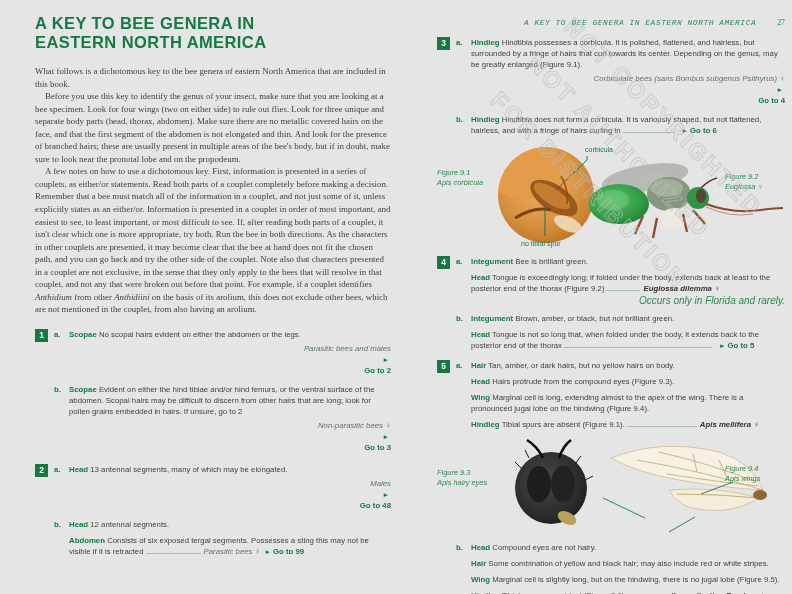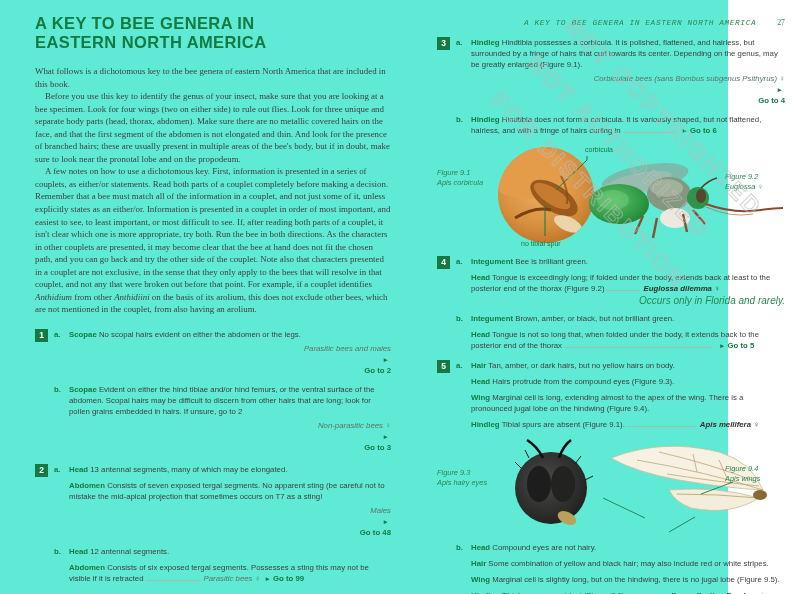--- a/index.html
+++ b/index.html
@@ -1,19 +1,19 @@
 <!DOCTYPE html>
 <html><head>
 <meta charset="utf-8">
 <style>
   :root{ --green:#157a42; --green2:#2c8653; --body:#3f3f3f; --lead:#a6bcac; }
   *{box-sizing:border-box;}
   html,body{margin:0;padding:0;}
   body{width:792px;height:594px;overflow:hidden;background:#fff;font-family:"Liberation Sans",sans-serif;}
-  .spread{position:relative;width:728px;height:594px;background:#5eead4;}
+  .spread{position:relative;width:792px;height:594px;background:#e5e5e5;}
 
   .pageL{position:absolute;left:35px;top:14px;width:356px;}
   .pageR{position:absolute;left:437px;top:10px;width:348px;}
 
   .title{font-family:"Liberation Sans",sans-serif;font-weight:bold;font-size:16.5px;line-height:19px;
          color:var(--green);letter-spacing:.4px;margin:0 0 13px 0;}
   .serif{font-family:"Liberation Serif",serif;font-size:8.9px;line-height:12.55px;color:var(--body);margin:0;}
   .ind{text-indent:10px;}
   .it{font-style:italic;}
 
@@ -96,21 +96,20 @@
       </div>
     </div>
 
     <div class="couplet">
       <div class="cnum">2</div>
       <div class="cbody">
         <div class="part">
           <div class="plet">a.</div>
           <div class="pbody">
             <p class="entry"><span class="kw">Head</span> <span>13 antennal segments, many of which may be elongated.</span></p>
-            <p class="entry"><span class="kw">Abdomen</span> <span>Consists of seven exposed tergal segments. No apparent sting (be careful not to mistake the mid-apical projection that sometimes occurs on T7 as a sting!</span></p>
             <div class="lrow">
                 <span class="lead"></span>
                 <span class="res">Males</span>
                 <span class="arr">►</span>
                 <span class="goto">Go to 48</span>
               </div>
           </div>
         </div>
         <div class="part">
           <div class="plet">b.</div>

